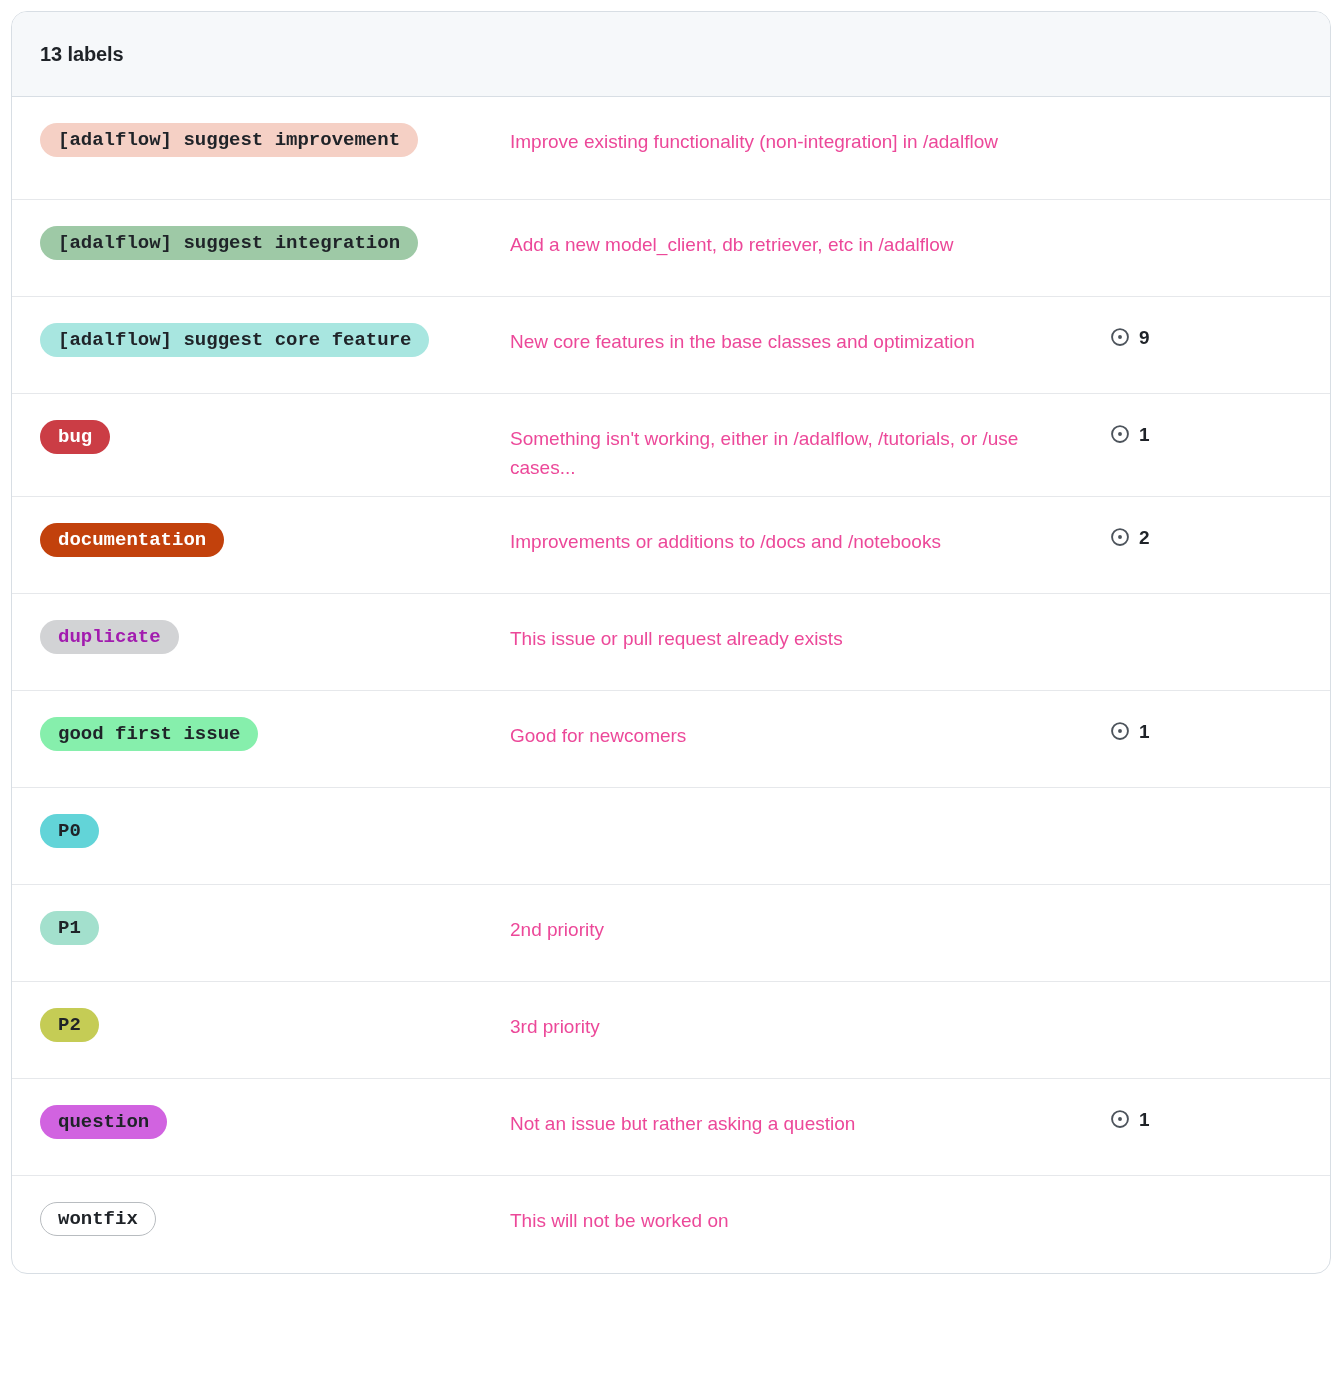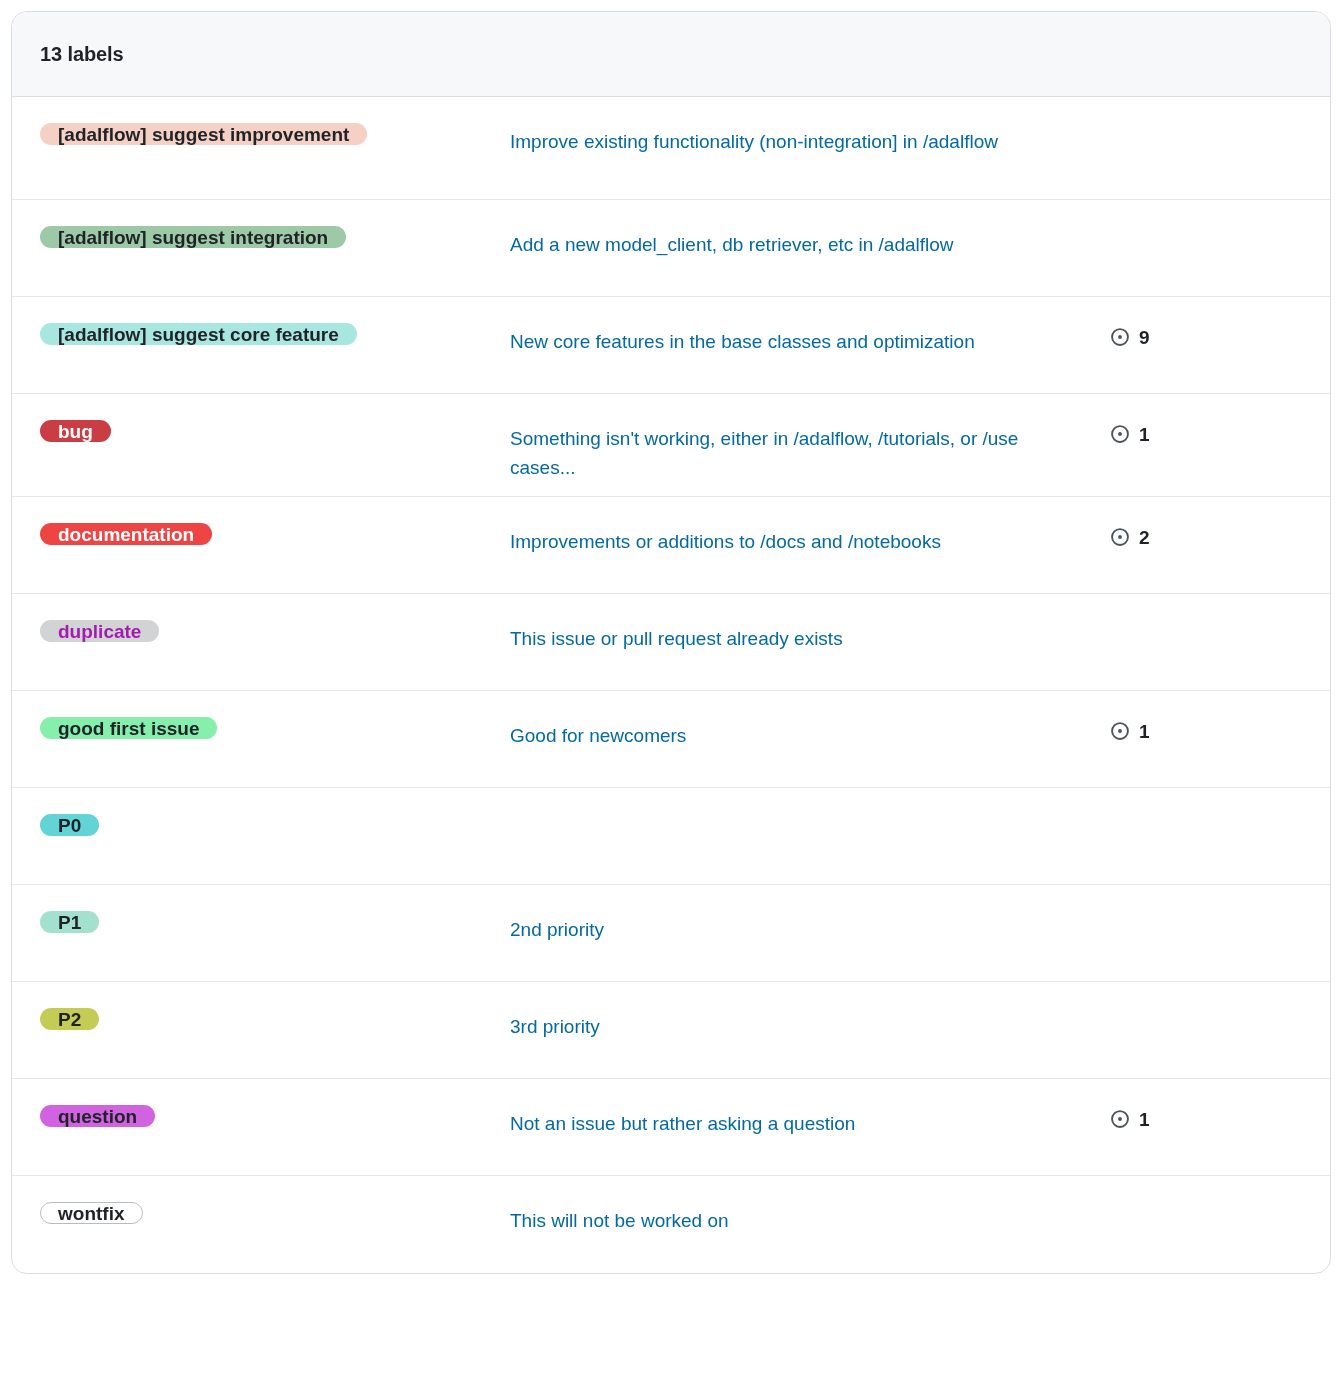--- a/index.html
+++ b/index.html
@@ -63,38 +63,39 @@
     display: flex;
     align-items: center;
     padding-top: 26px;
     box-sizing: border-box;
   }
 
   .pill {
     display: inline-flex;
     align-items: center;
     justify-content: center;
-    height: 22px;
+    height: 34px;
     padding: 0 17px;
     border-radius: 18px;
     font-size: 19px;
     font-weight: bold;
     line-height: 1;
     white-space: nowrap;
     box-sizing: border-box;
     border: 1px solid transparent;
+    font-family: Liberation Mono, monospace;
   }
 
   .col-desc {
     flex: 1 1 auto;
     padding-top: 30px;
     padding-right: 30px;
     font-size: 19px;
     line-height: 1.55;
-    color: #0369a1;
+    color: #ec4899;
     max-width: 600px;
     box-sizing: border-box;
   }
 
   .col-count {
     flex: 0 0 160px;
     width: 160px;
     padding-top: 30px;
     display: flex;
     align-items: center;
@@ -185,21 +186,21 @@
             <svg width="20" height="20" viewBox="0 0 16 16" aria-hidden="true">
               <circle cx="8" cy="8" r="6.35" fill="none" stroke="#4c535b" stroke-width="1.5"></circle>
               <circle cx="8" cy="8" r="1.55" fill="#4c535b"></circle>
             </svg>
           </span>
           <span class="count-num">1</span>
         </div>
       </div>
       <div class="label-row">
         <div class="col-label">
-          <span class="pill" style="background: #ef4444; color: rgb(255, 255, 255); border-color: transparent;">documentation</span>
+          <span class="pill" style="background: #c2410c; color: rgb(255, 255, 255); border-color: transparent;">documentation</span>
         </div>
         <div class="col-desc">Improvements or additions to /docs and /notebooks</div>
         <div class="col-count">
           <span class="issue-icon">
             <svg width="20" height="20" viewBox="0 0 16 16" aria-hidden="true">
               <circle cx="8" cy="8" r="6.35" fill="none" stroke="#4c535b" stroke-width="1.5"></circle>
               <circle cx="8" cy="8" r="1.55" fill="#4c535b"></circle>
             </svg>
           </span>
           <span class="count-num">2</span>

